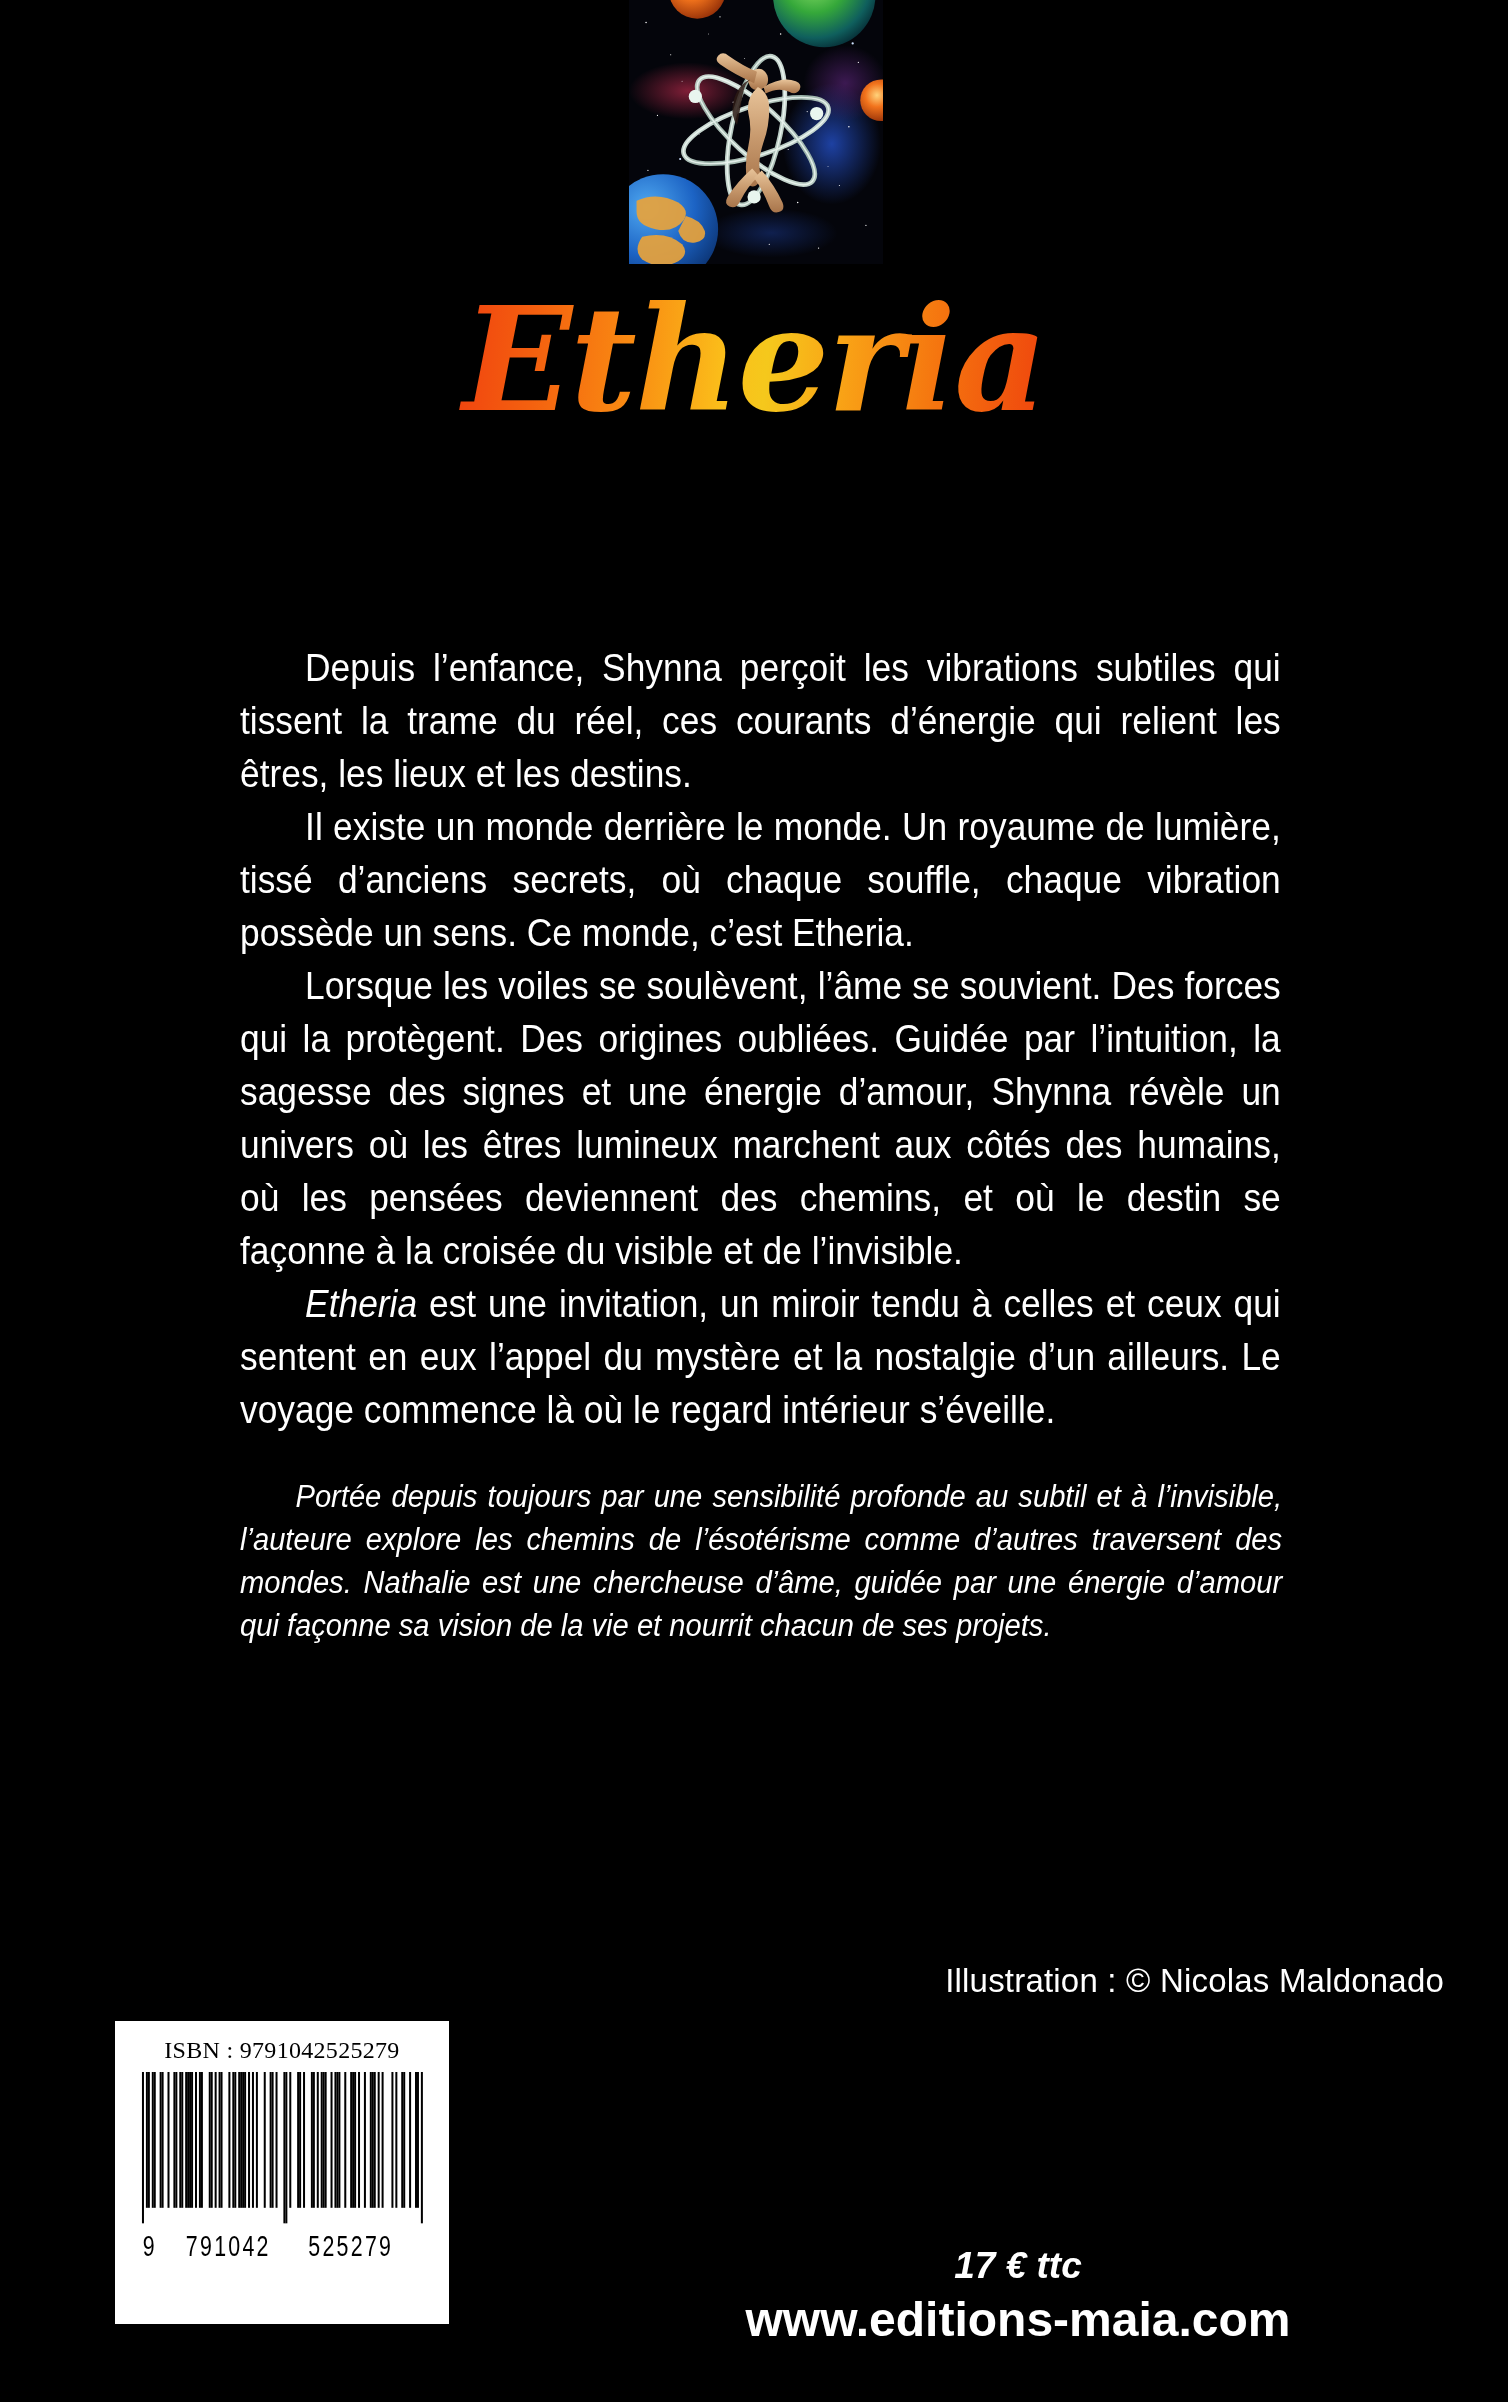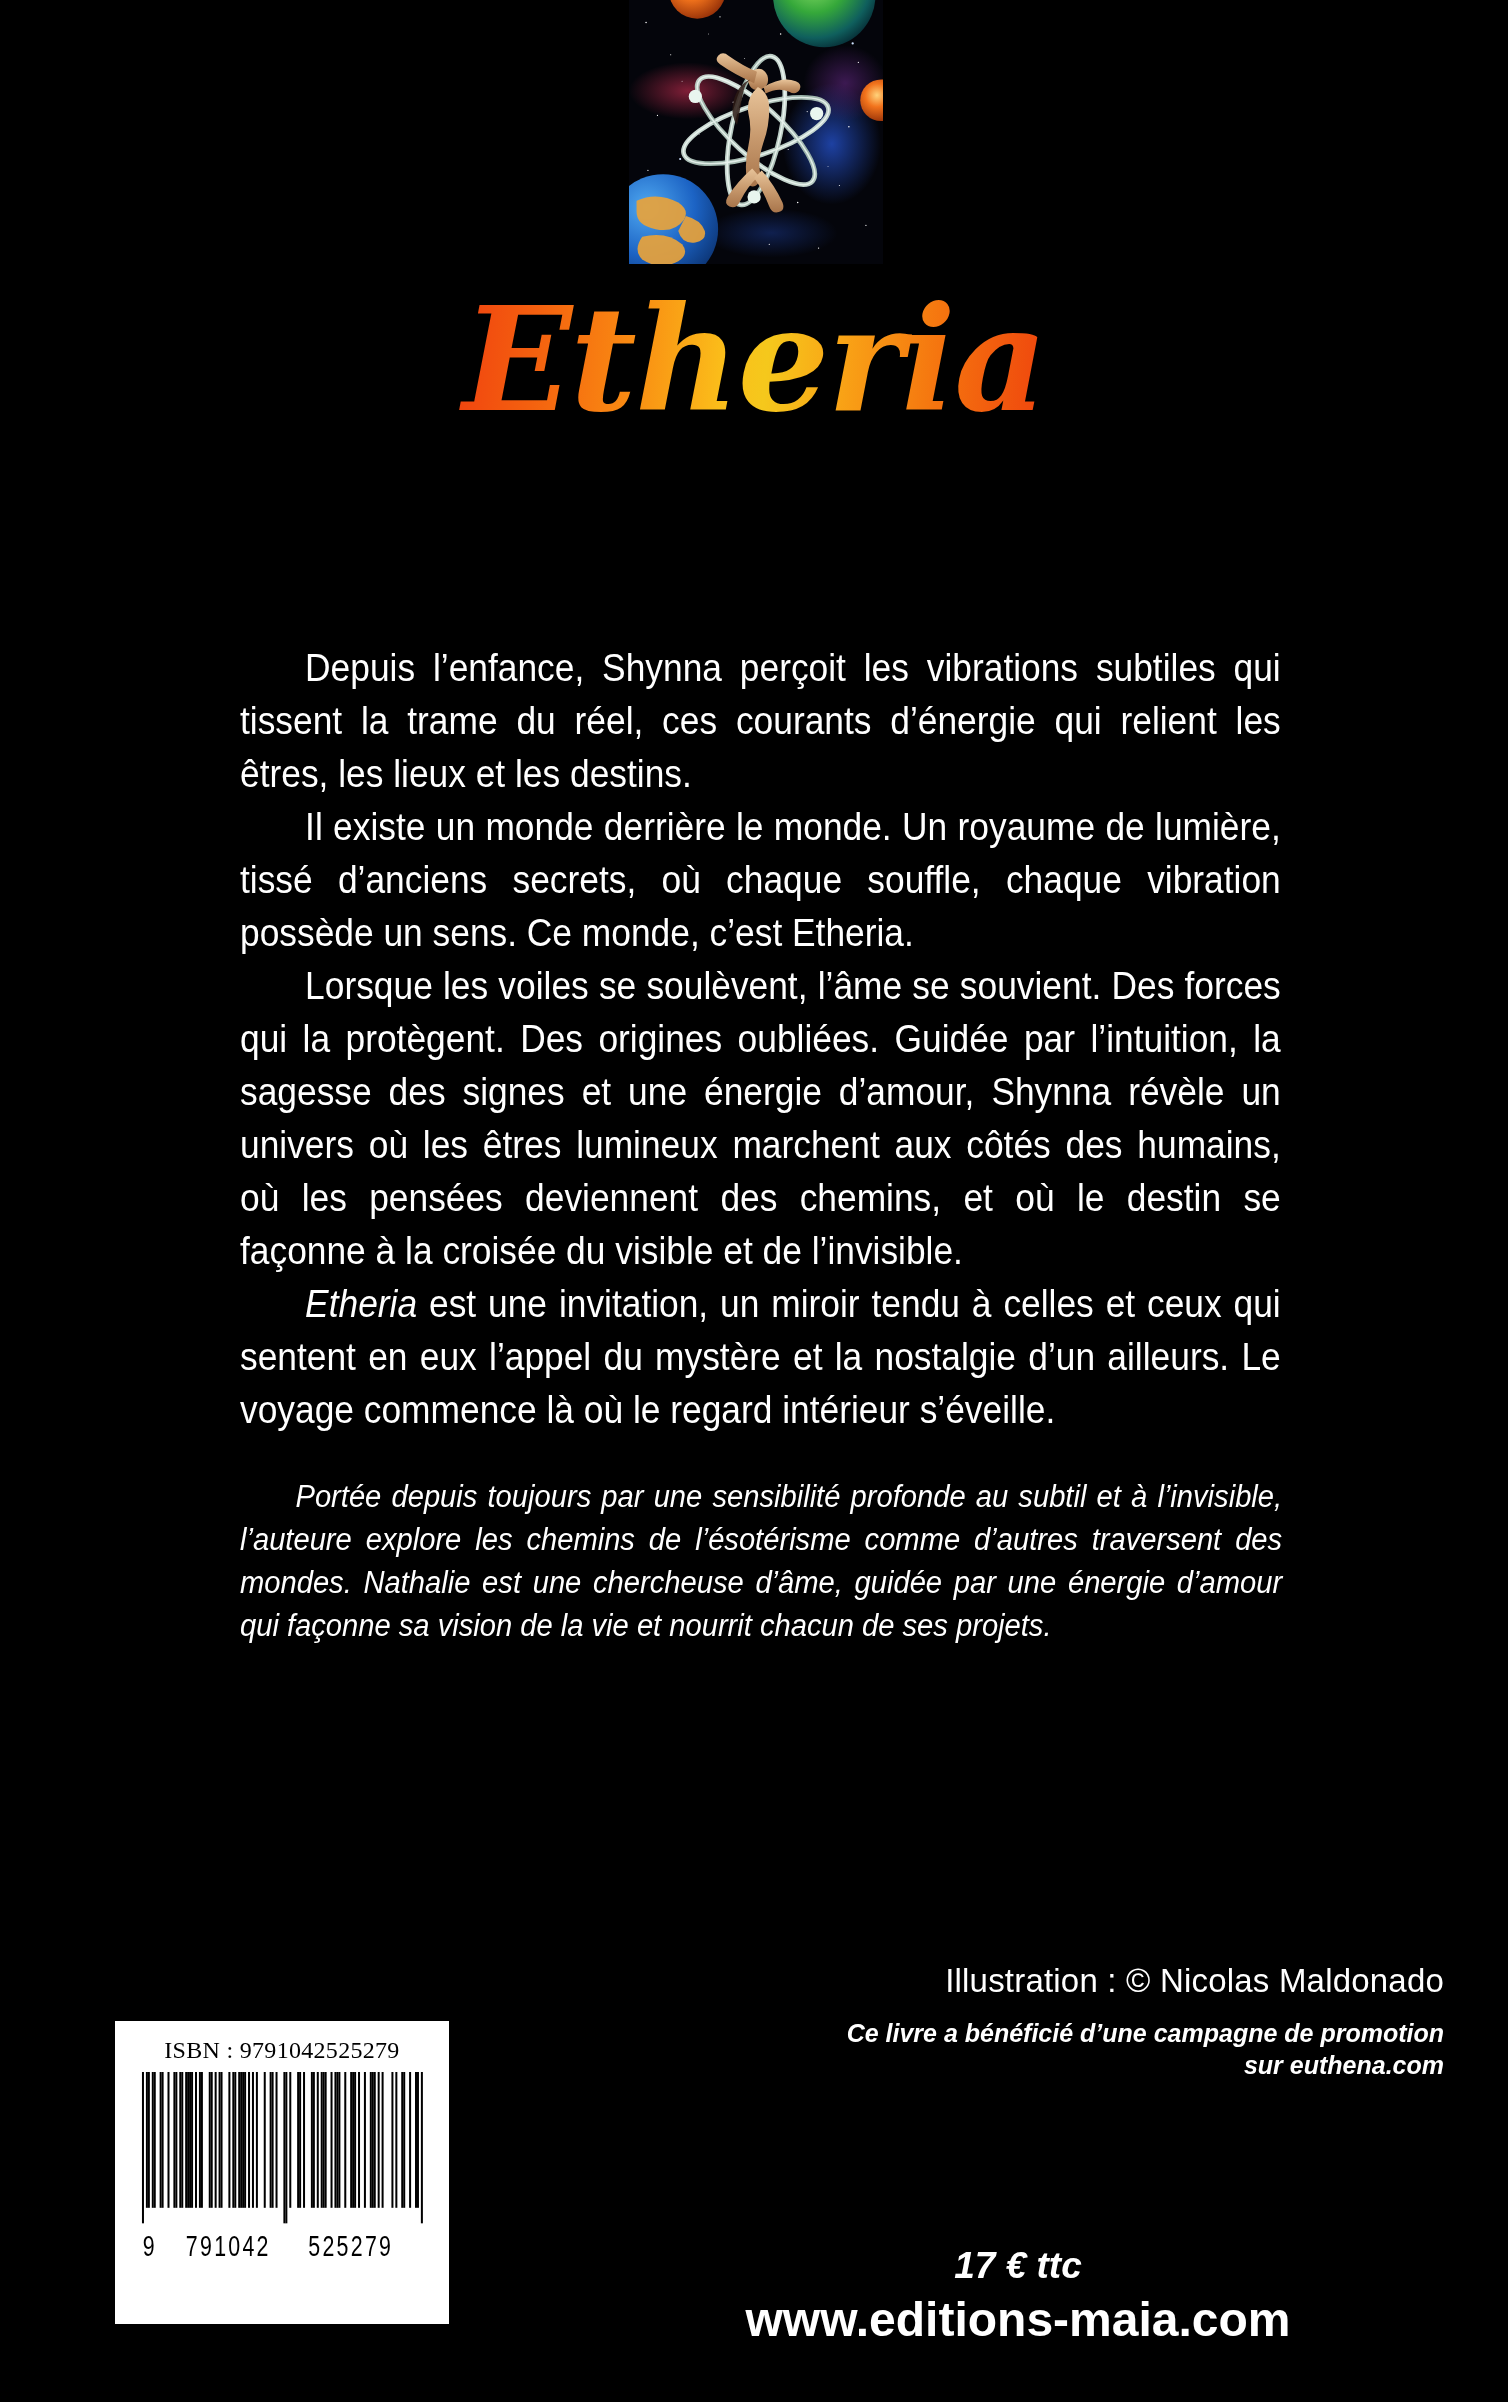--- a/index.html
+++ b/index.html
@@ -347,24 +347,20 @@
       <p><em class="ital">Etheria</em><span> est une invitation, un miroir tendu à celles et ceux qui sentent en eux l’appel du mystère et la nostalgie d’un ailleurs. Le voyage commence là où le regard intérieur s’éveille.</span></p>
     </div>
 
     <div class="bio">
       <p>Portée depuis toujours par une sensibilité profonde au subtil et à l’invisible, l’auteure explore les chemins de l’ésotérisme comme d’autres traversent des mondes. Nathalie est une chercheuse d’âme, guidée par une énergie d’amour qui façonne sa vision de la vie et nourrit chacun de ses projets.</p>
     </div>
   </div>
 
   <div class="credits">
     <div class="credit-illustration">Illustration : © Nicolas Maldonado</div>
-    <div class="promo">
-      <span>Ce livre a bénéficié d’une campagne de promotion</span>
-      <span>sur euthena.com</span>
-    </div>
   </div>
 
   <div class="shop-block">
     <div class="price">17 € ttc</div>
     <div class="website">www.editions-maia.com</div>
   </div>
 
   <div class="barcode-card">
     <div class="isbn-text">ISBN : 9791042525279</div>
     <div class="barcode-svg-wrap">

